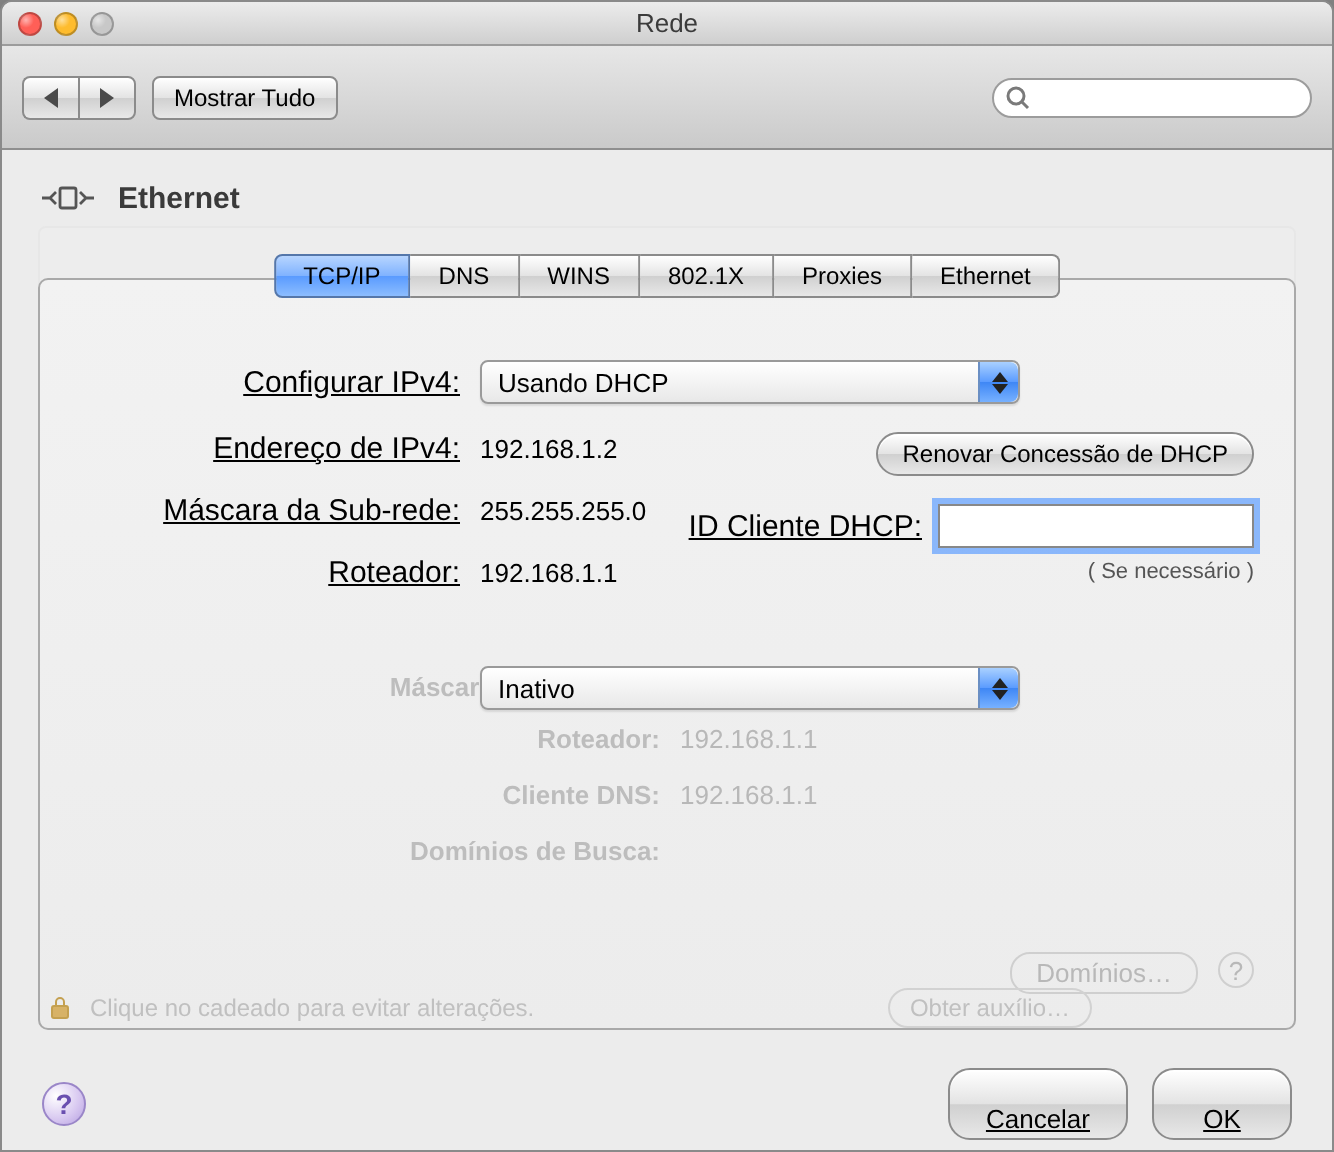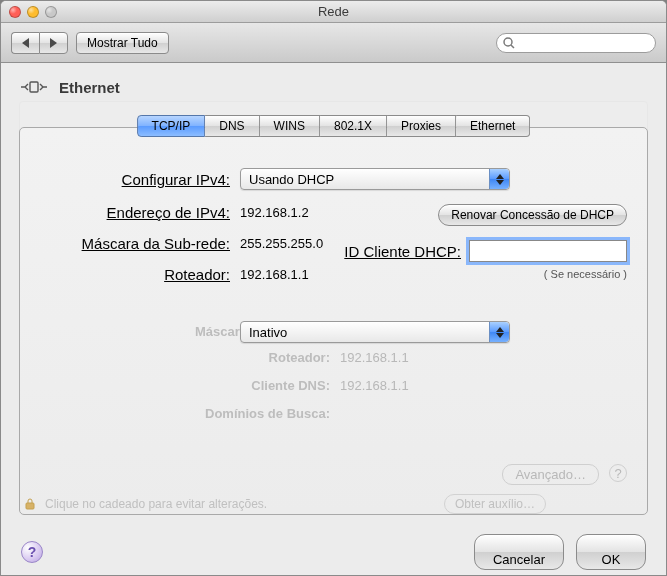--- a/index.html
+++ b/index.html
@@ -42,21 +42,21 @@
   }
   .tl-close { --c: #ff5f57; }
   .tl-min   { --c: #febc2e; }
   .tl-zoom  { --c: #c8c8c8; }
   .win-title {
     position: absolute; left: 0; right: 0; text-align: center;
     font-size: 13px; color: #3b3b3b;
     pointer-events: none;
   }
   .toolbar {
-    height: 40px;
+    height: 52px;
     background: linear-gradient(#e7e7e7, #cacaca);
     border-bottom: 1px solid #8f8f8f;
     display: flex;
     align-items: center;
     padding: 0 10px;
     gap: 8px;
   }
   .nav-pair {
     display: flex;
   }
@@ -247,20 +247,21 @@
   .footer .spacer { flex: 1; }
   .push-btn {
     height: 14px;
     padding: 17px 18px;
     font-size: 13px;
     border: 1px solid #8b8b8b;
     border-radius: 11px;
     background: linear-gradient(#ffffff, #e3e3e3 50%, #d0d0d0 51%, #e8e8e8);
     box-shadow: 0 1px 0 #fff inset;
     cursor: default;
+    text-decoration: underline;
   }
   .push-btn.default {
     min-width: 70px;
   }
 </style>
 </head>
 <body>
 
 <div class="window">
 
@@ -330,21 +331,21 @@
             <span>192.168.1.1</span>
         </div>
         <div class="ghost" style="top:250px;">
           <span class="glabel">Cliente DNS:</span>
             <span>192.168.1.1</span>
         </div>
         <div class="ghost" style="top:278px;">
           <span class="glabel">Domínios de Busca:</span>
         </div>
         <div class="ghost" style="top:336px; right:20px; justify-content:flex-end;">
-          <span style="border:1px solid #cfcfcf; border-radius:10px; padding:2px 12px;">Avançado…</span>
+          <span style="border:1px solid #cfcfcf; border-radius:10px; padding:2px 12px;">Domínios…</span>
           <span style="border:1px solid #cfcfcf; border-radius:50%; width:18px; height:18px; display:inline-flex;align-items:center;justify-content:center;">?</span>
         </div>
 
         <div class="form">
 
           <div class="lbl">Configurar IPv4:</div>
           <div class="dropdown">
             <span>Usando DHCP</span>
             <span class="endcap">
                 <span class="caret-up"></span>

